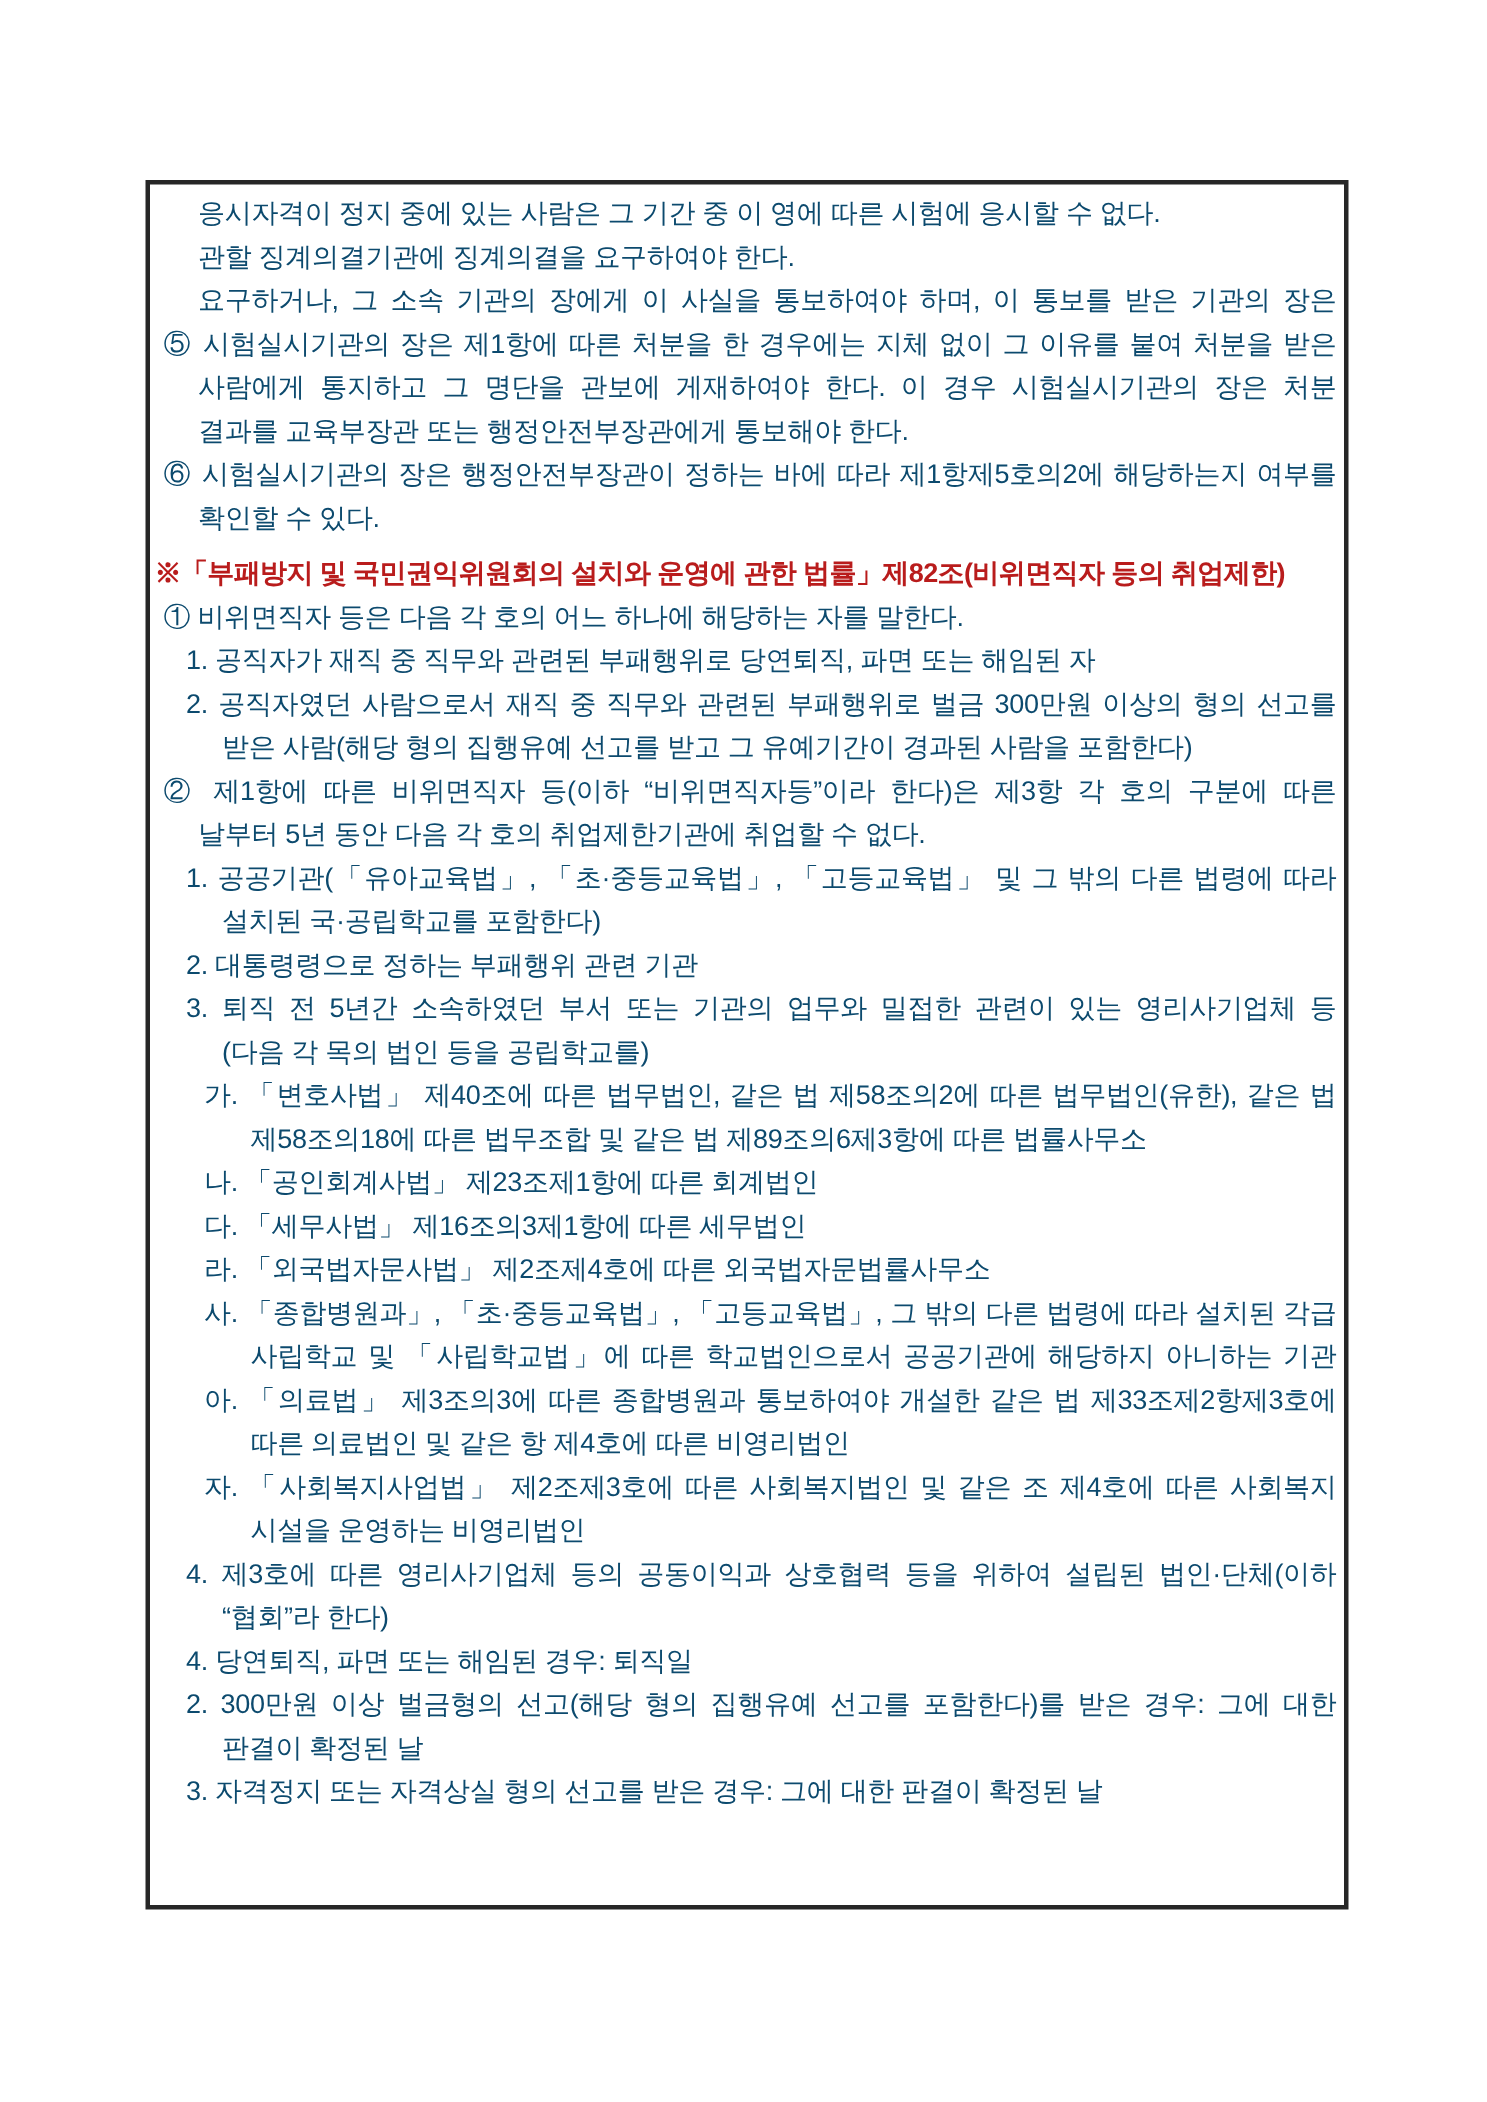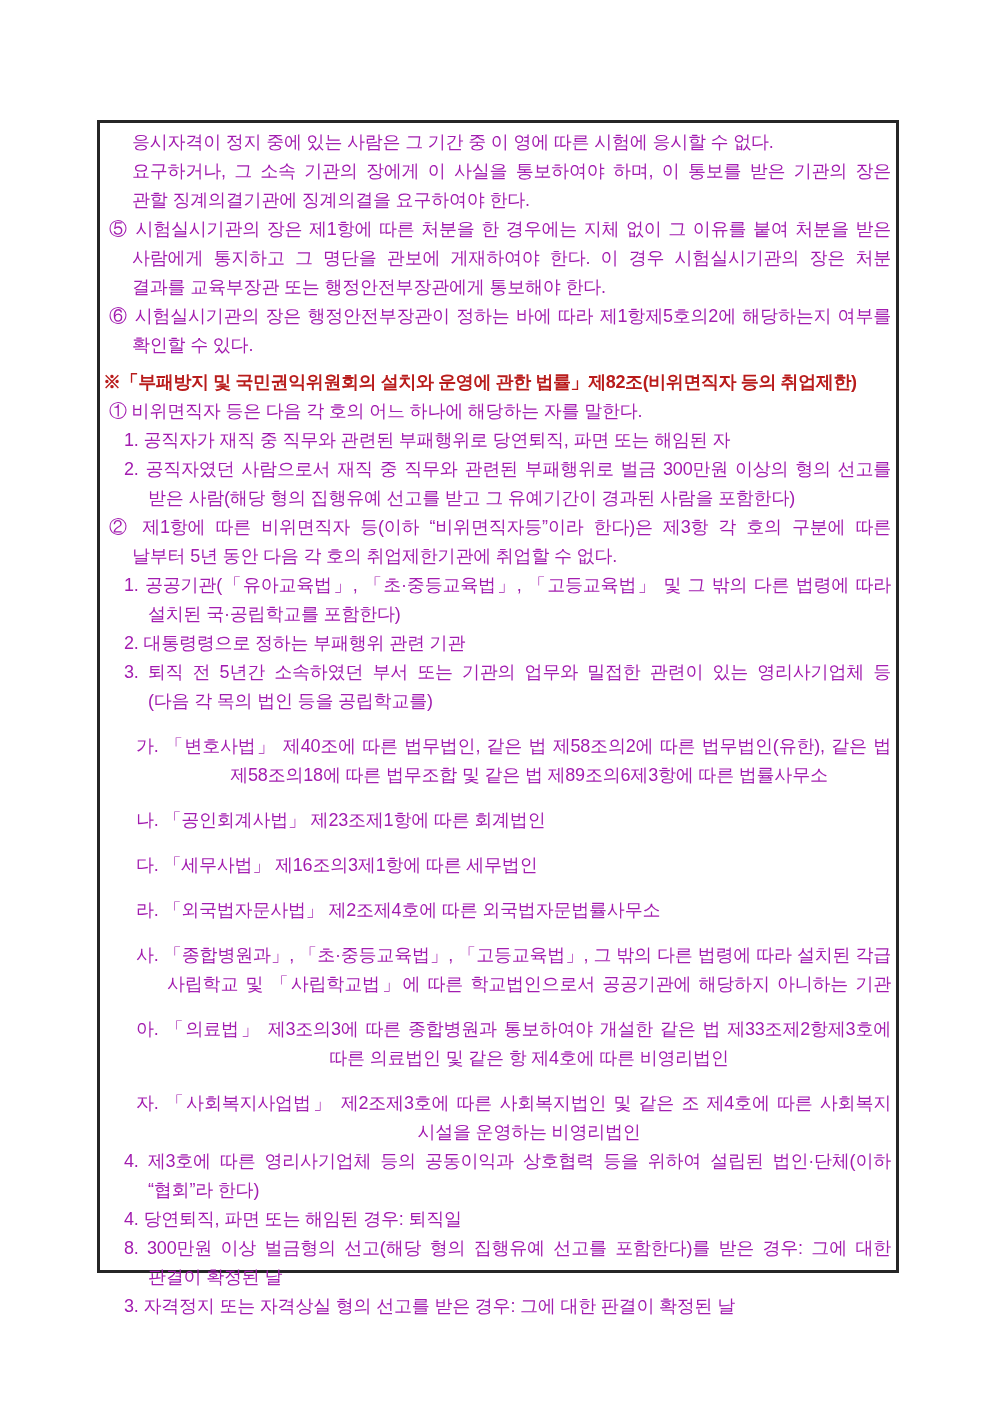--- a/index.html
+++ b/index.html
@@ -25,21 +25,21 @@
     box-sizing: border-box;
     padding: 5px 5px 0 2px;
     background: #ffffff;
   }
   .doc-body {
     width: 100%;
   }
   .line {
     font-size: 18px;
     line-height: 29px;
-    color: #a21caf;
+    color: #0c4a6e;
     letter-spacing: -0.2px;
     word-break: keep-all;
     white-space: normal;
     text-align: left;
   }
   .line.just {
     text-align: justify;
     text-align-last: justify;
     text-justify: inter-word;
   }
@@ -50,32 +50,32 @@
     color: #b91c1c;
     font-weight: bold;
     letter-spacing: -0.4px;
   }
   
   .lv-heading   { padding-left: 1px;  }
   .lv-item      { padding-left: 7px;  }  
   .lv-item-cont { padding-left: 30px; }  
   .lv-num       { padding-left: 22px; }  
   .lv-num-cont  { padding-left: 46px; }  
-  .lv-sub       { padding-left: 34px; margin-top: 16px; }  
-  .lv-sub-cont  { padding-left: 65px; text-align: center; }  
+  .lv-sub       { padding-left: 34px; }  
+  .lv-sub-cont  { padding-left: 65px; }  
 </style>
 </head>
 <body>
 
 <div class="page">
   <div class="frame">
     <div class="doc-body">
         <div class="line lv-item-cont">응시자격이 정지 중에 있는 사람은 그 기간 중 이 영에 따른 시험에 응시할 수 없다.</div>
+        <div class="line lv-item-cont">관할 징계의결기관에 징계의결을 요구하여야 한다.</div>
         <div class="line lv-item-cont just">요구하거나, 그 소속 기관의 장에게 이 사실을 통보하여야 하며, 이 통보를 받은 기관의 장은</div>
-        <div class="line lv-item-cont">관할 징계의결기관에 징계의결을 요구하여야 한다.</div>
         <div class="line lv-item just">⑤ 시험실시기관의 장은 제1항에 따른 처분을 한 경우에는 지체 없이 그 이유를 붙여 처분을 받은</div>
         <div class="line lv-item-cont just">사람에게 통지하고 그 명단을 관보에 게재하여야 한다. 이 경우 시험실시기관의 장은 처분</div>
         <div class="line lv-item-cont">결과를 교육부장관 또는 행정안전부장관에게 통보해야 한다.</div>
         <div class="line lv-item just">⑥ 시험실시기관의 장은 행정안전부장관이 정하는 바에 따라 제1항제5호의2에 해당하는지 여부를</div>
         <div class="line lv-item-cont">확인할 수 있다.</div>
         <div class="line lv-heading gap heading">※「부패방지 및 국민권익위원회의 설치와 운영에 관한 법률」제82조(비위면직자 등의 취업제한)</div>
         <div class="line lv-item">① 비위면직자 등은 다음 각 호의 어느 하나에 해당하는 자를 말한다.</div>
         <div class="line lv-num">1. 공직자가 재직 중 직무와 관련된 부패행위로 당연퇴직, 파면 또는 해임된 자</div>
         <div class="line lv-num just">2. 공직자였던 사람으로서 재직 중 직무와 관련된 부패행위로 벌금 300만원 이상의 형의 선고를</div>
         <div class="line lv-num-cont">받은 사람(해당 형의 집행유예 선고를 받고 그 유예기간이 경과된 사람을 포함한다)</div>
@@ -93,18 +93,18 @@
         <div class="line lv-sub">라. 「외국법자문사법」 제2조제4호에 따른 외국법자문법률사무소</div>
         <div class="line lv-sub just">사. 「종합병원과」, 「초·중등교육법」, 「고등교육법」, 그 밖의 다른 법령에 따라 설치된 각급</div>
         <div class="line lv-sub-cont just">사립학교 및 「사립학교법」에 따른 학교법인으로서 공공기관에 해당하지 아니하는 기관</div>
         <div class="line lv-sub just">아. 「의료법」 제3조의3에 따른 종합병원과 통보하여야 개설한 같은 법 제33조제2항제3호에</div>
         <div class="line lv-sub-cont">따른 의료법인 및 같은 항 제4호에 따른 비영리법인</div>
         <div class="line lv-sub just">자. 「사회복지사업법」 제2조제3호에 따른 사회복지법인 및 같은 조 제4호에 따른 사회복지</div>
         <div class="line lv-sub-cont">시설을 운영하는 비영리법인</div>
         <div class="line lv-num just">4. 제3호에 따른 영리사기업체 등의 공동이익과 상호협력 등을 위하여 설립된 법인·단체(이하</div>
         <div class="line lv-num-cont">“협회”라 한다)</div>
         <div class="line lv-num">4. 당연퇴직, 파면 또는 해임된 경우: 퇴직일</div>
-        <div class="line lv-num just">8. 300만원 이상 벌금형의 선고(해당 형의 집행유예 선고를 포함한다)를 받은 경우: 그에 대한</div>
+        <div class="line lv-num just">2. 300만원 이상 벌금형의 선고(해당 형의 집행유예 선고를 포함한다)를 받은 경우: 그에 대한</div>
         <div class="line lv-num-cont">판결이 확정된 날</div>
         <div class="line lv-num">3. 자격정지 또는 자격상실 형의 선고를 받은 경우: 그에 대한 판결이 확정된 날</div>
       </div>
   </div>
 </div>
 
 </body></html>

